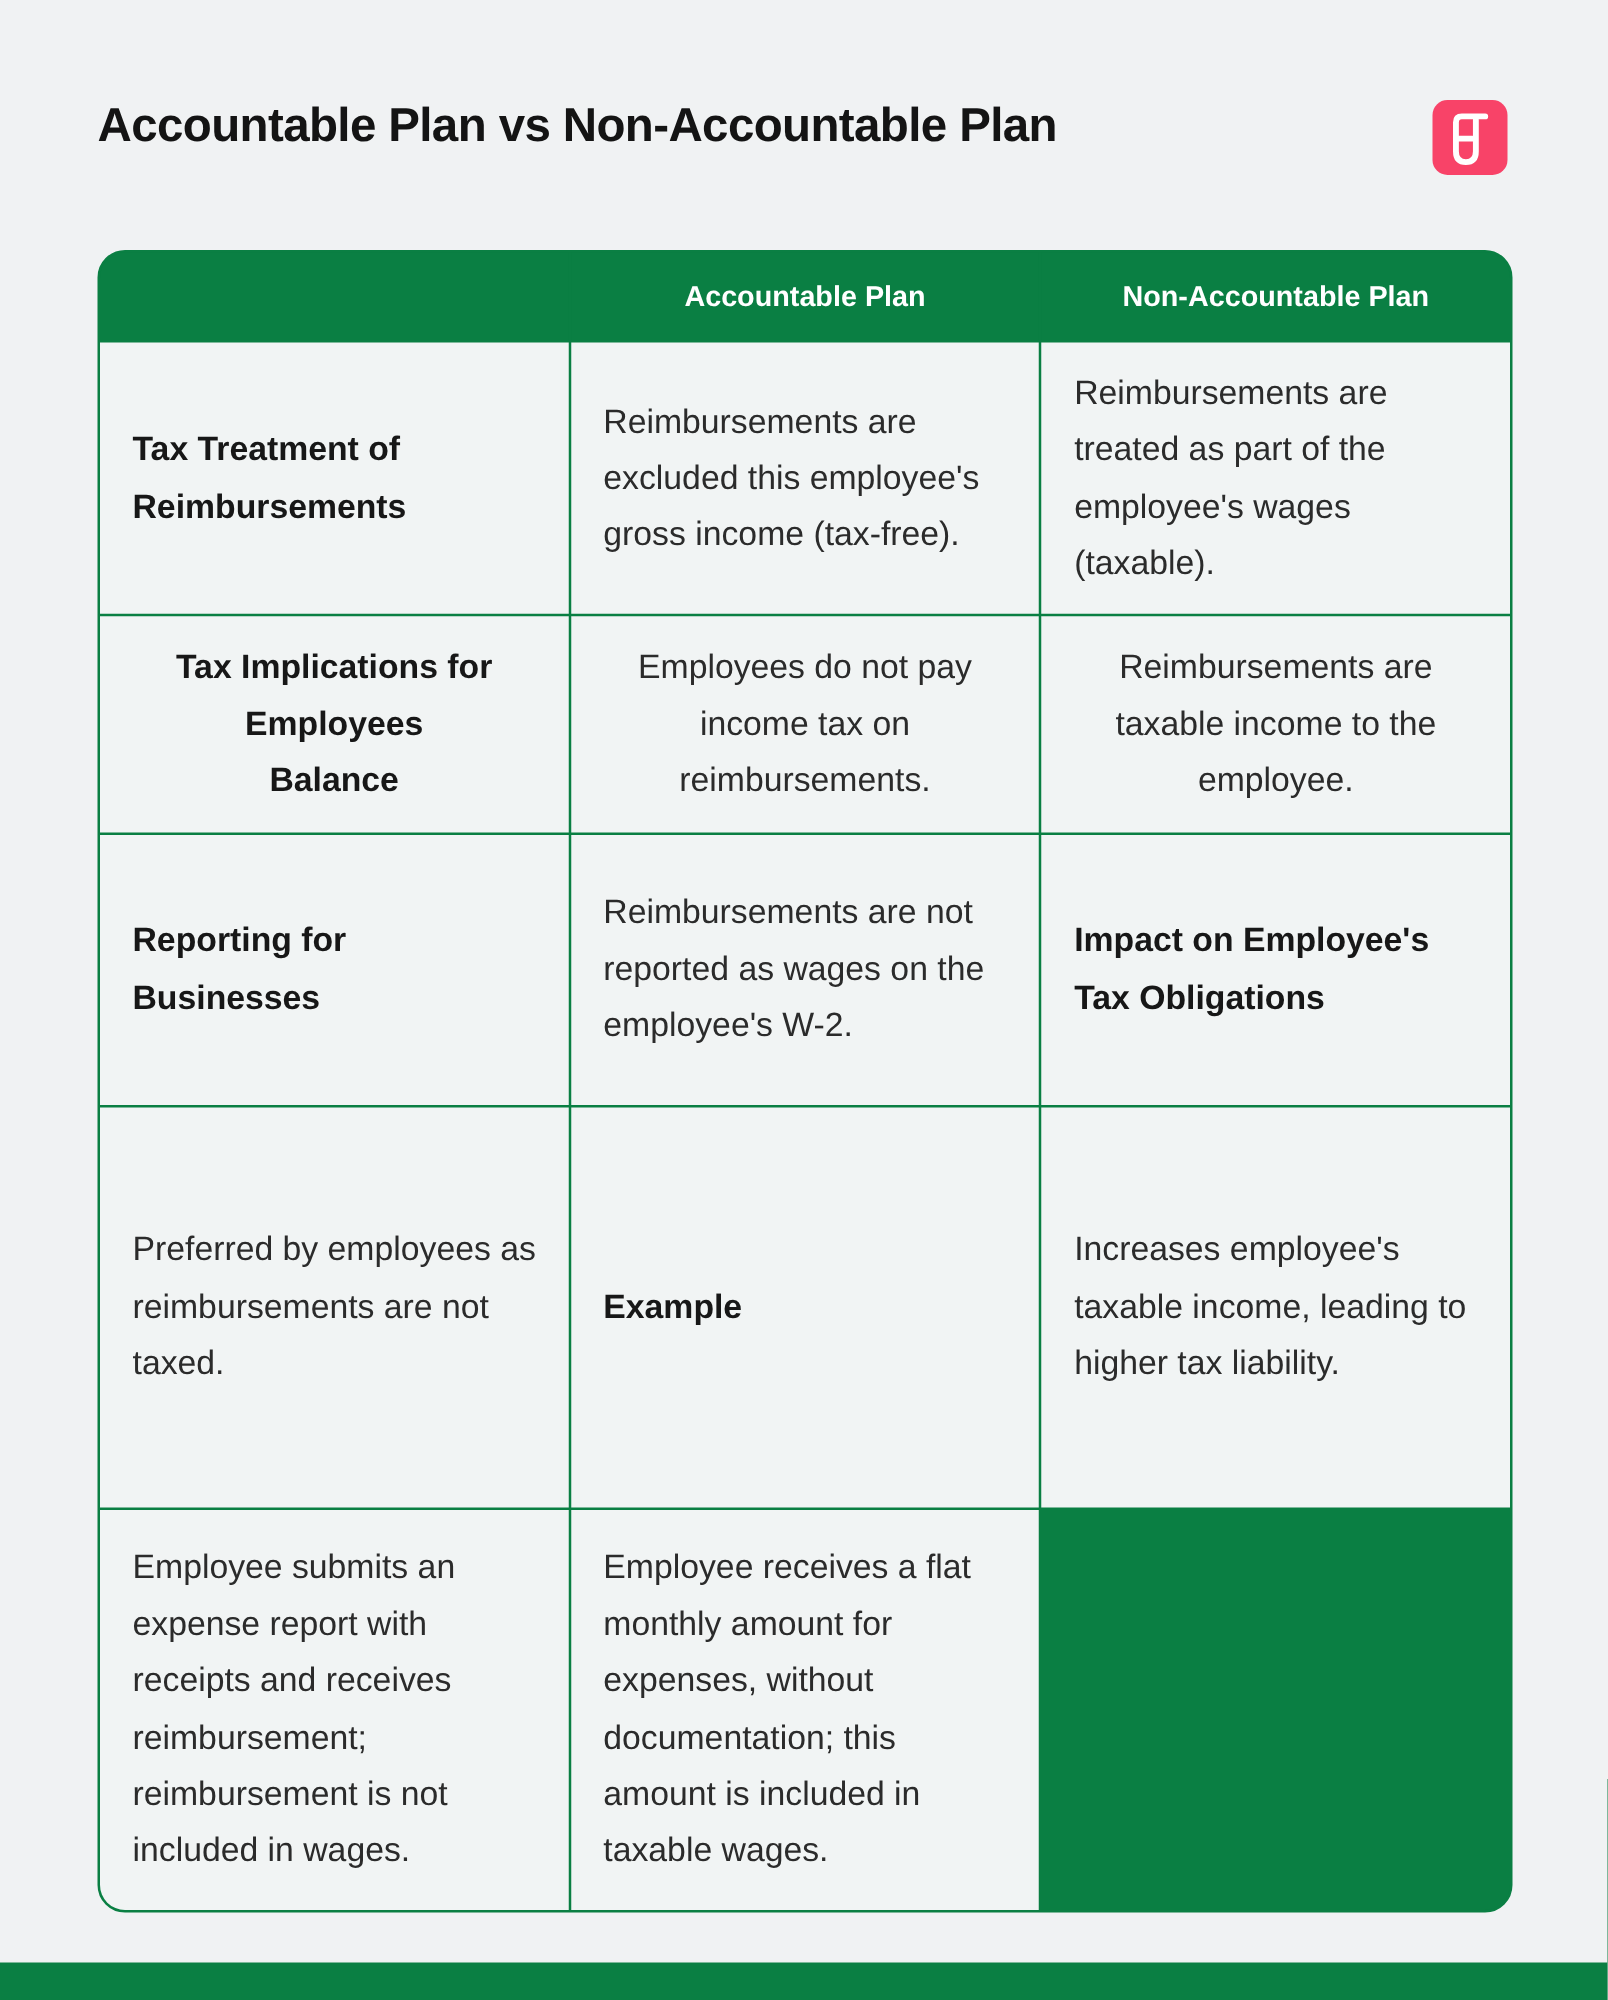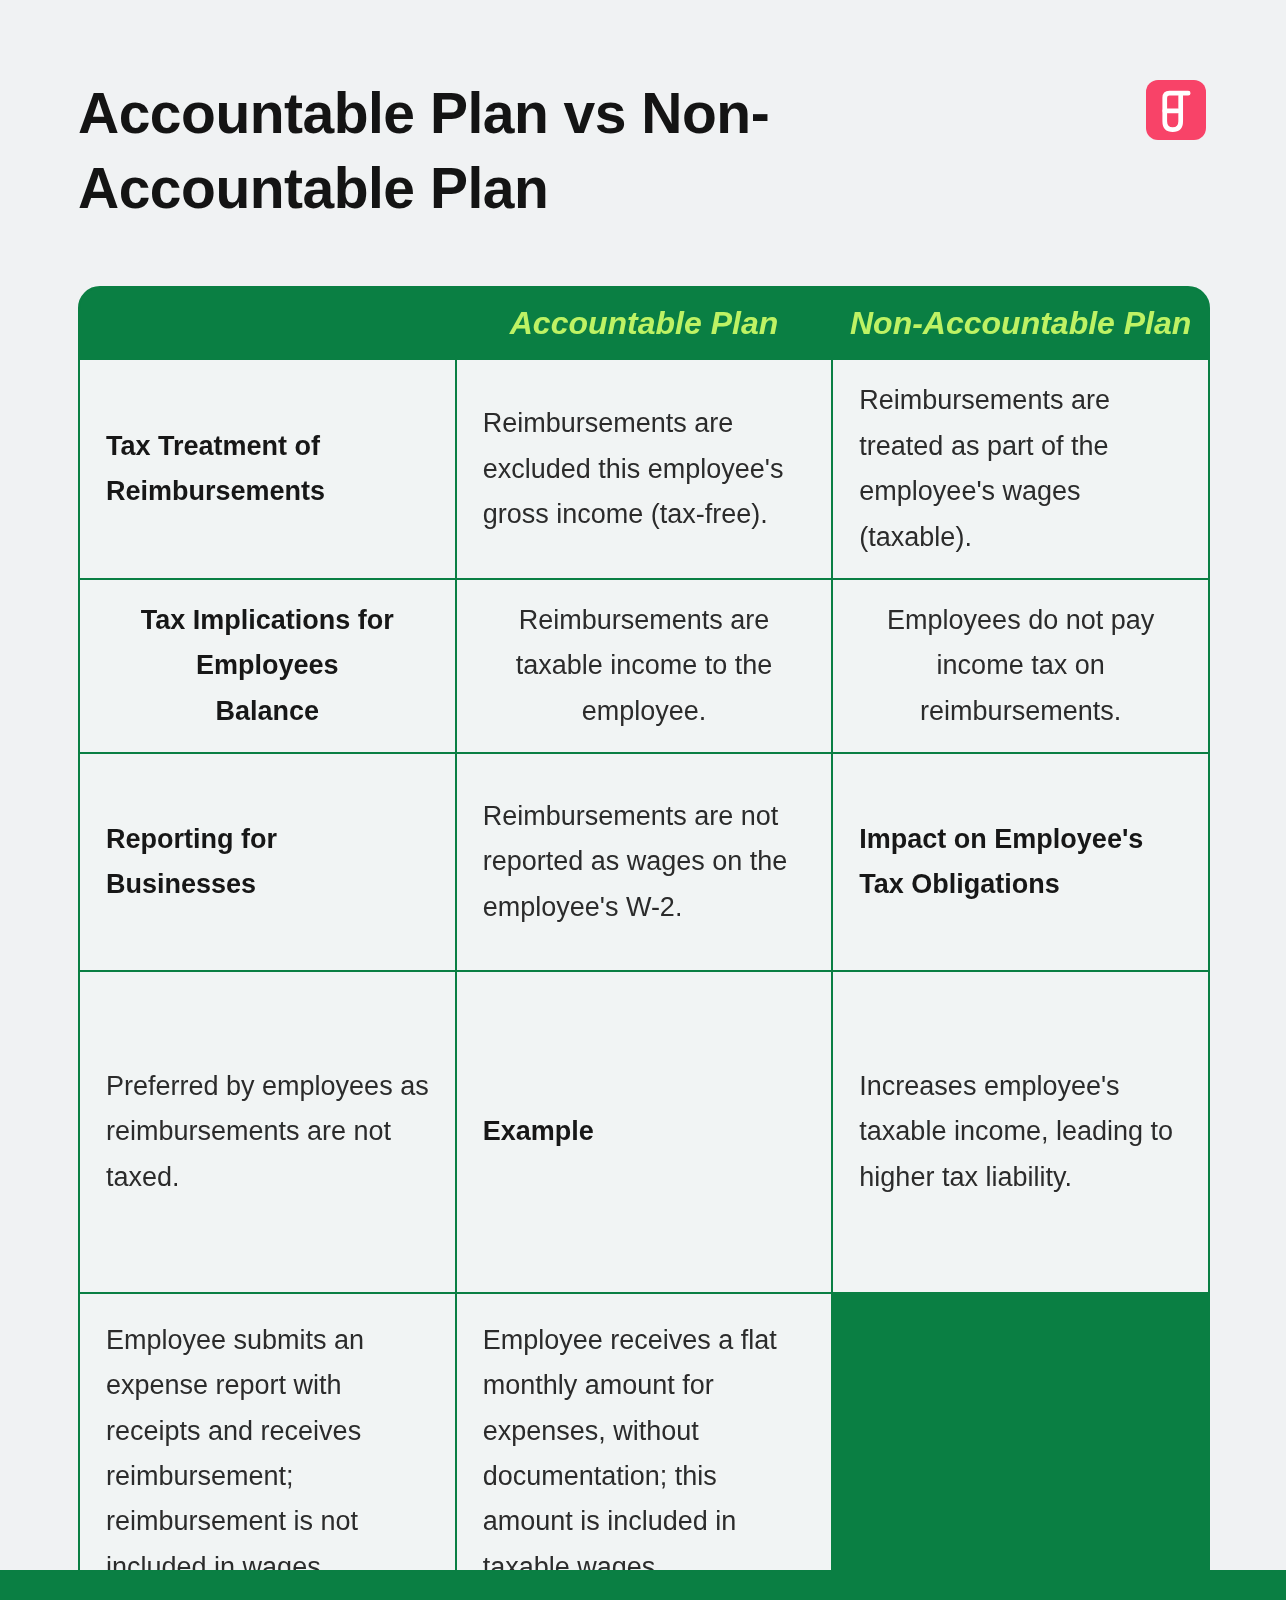--- a/index.html
+++ b/index.html
@@ -22,21 +22,21 @@
     overflow: hidden;
   }
   .header-area {
     padding: 76px 80px 0 78px;
     display: flex;
     justify-content: space-between;
     align-items: flex-start;
   }
   .page-title {
     margin: 0;
-    font-size: 57px;
+    font-size: 38px;
     font-weight: bold;
     letter-spacing: -0.5px;
     line-height: 1.32;
     color: var(--title-text);
     max-width: 880px;
   }
   .logo {
     width: 60px;
     height: 60px;
     flex-shrink: 0;
@@ -52,29 +52,28 @@
     display: grid;
     grid-template-columns: 1fr 1fr 1fr;
     gap: 2px;
     background: var(--green);
     border: 2px solid var(--green);
     border-radius: 22px;
     overflow: hidden;
   }
   .th {
     background: var(--green);
-    color: #bef264;
+    color: #ffffff;
     font-weight: bold;
-    font-size: 32px;
+    font-size: 23px;
     min-height: 70px;
     display: flex;
     align-items: center;
     justify-content: center;
     padding: 4px 10px;
-    font-style: italic;
   }
   .cell {
     background: var(--cell-bg);
     padding: 18px 26px;
     font-size: 27px;
     line-height: 1.68;
     color: var(--body-text);
     display: flex;
     align-items: center;
   }
@@ -115,22 +114,22 @@
   <div class="th"></div>
   <div class="th">Accountable Plan</div>
   <div class="th">Non-Accountable Plan</div>
 
   <div class="cell label r1">Tax Treatment of Reimbursements</div>
   <div class="cell r1">Reimbursements are excluded this employee's gross income (tax-free).</div>
   <div class="cell r1">Reimbursements are treated as part of the employee's wages (taxable).</div>
 
   <div class="cell label r2">Tax Implications for Employees
 Balance</div>
+  <div class="cell r2">Employees do not pay income tax on reimbursements.</div>
   <div class="cell r2">Reimbursements are taxable income to the employee.</div>
-  <div class="cell r2">Employees do not pay income tax on reimbursements.</div>
 
   <div class="cell label r3">Reporting for Businesses</div>
   <div class="cell r3">Reimbursements are not reported as wages on the employee's W-2.</div>
 
   <div class="cell label r4">Impact on Employee's Tax Obligations</div>
   <div class="cell r4">Preferred by employees as reimbursements are not taxed.</div>
   <div class="cell label r5">Example</div>
 
   <div class="cell r4">Increases employee's taxable income, leading to higher tax liability.</div>
   <div class="cell r5">Employee submits an expense report with receipts and receives reimbursement; reimbursement is not included in wages.</div>

